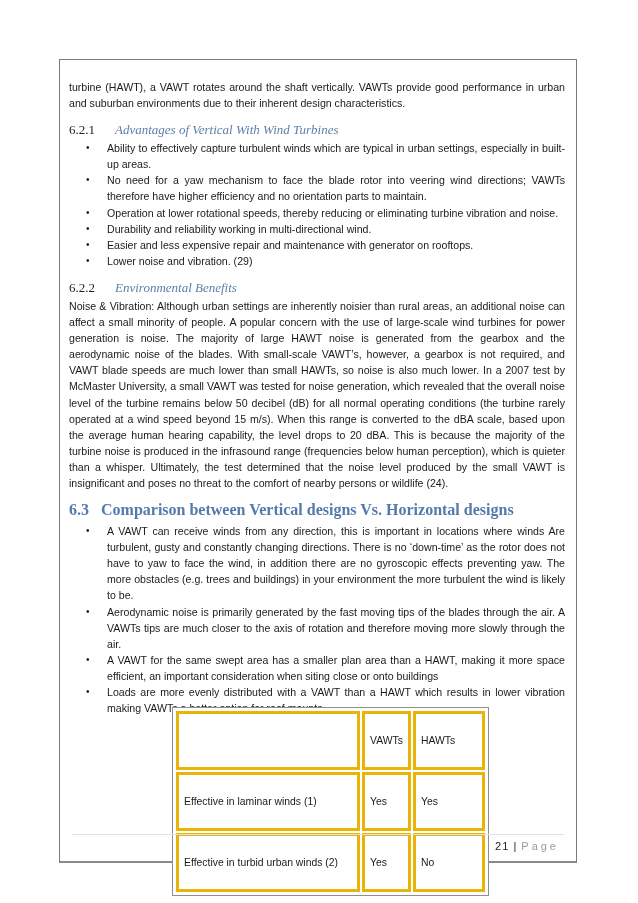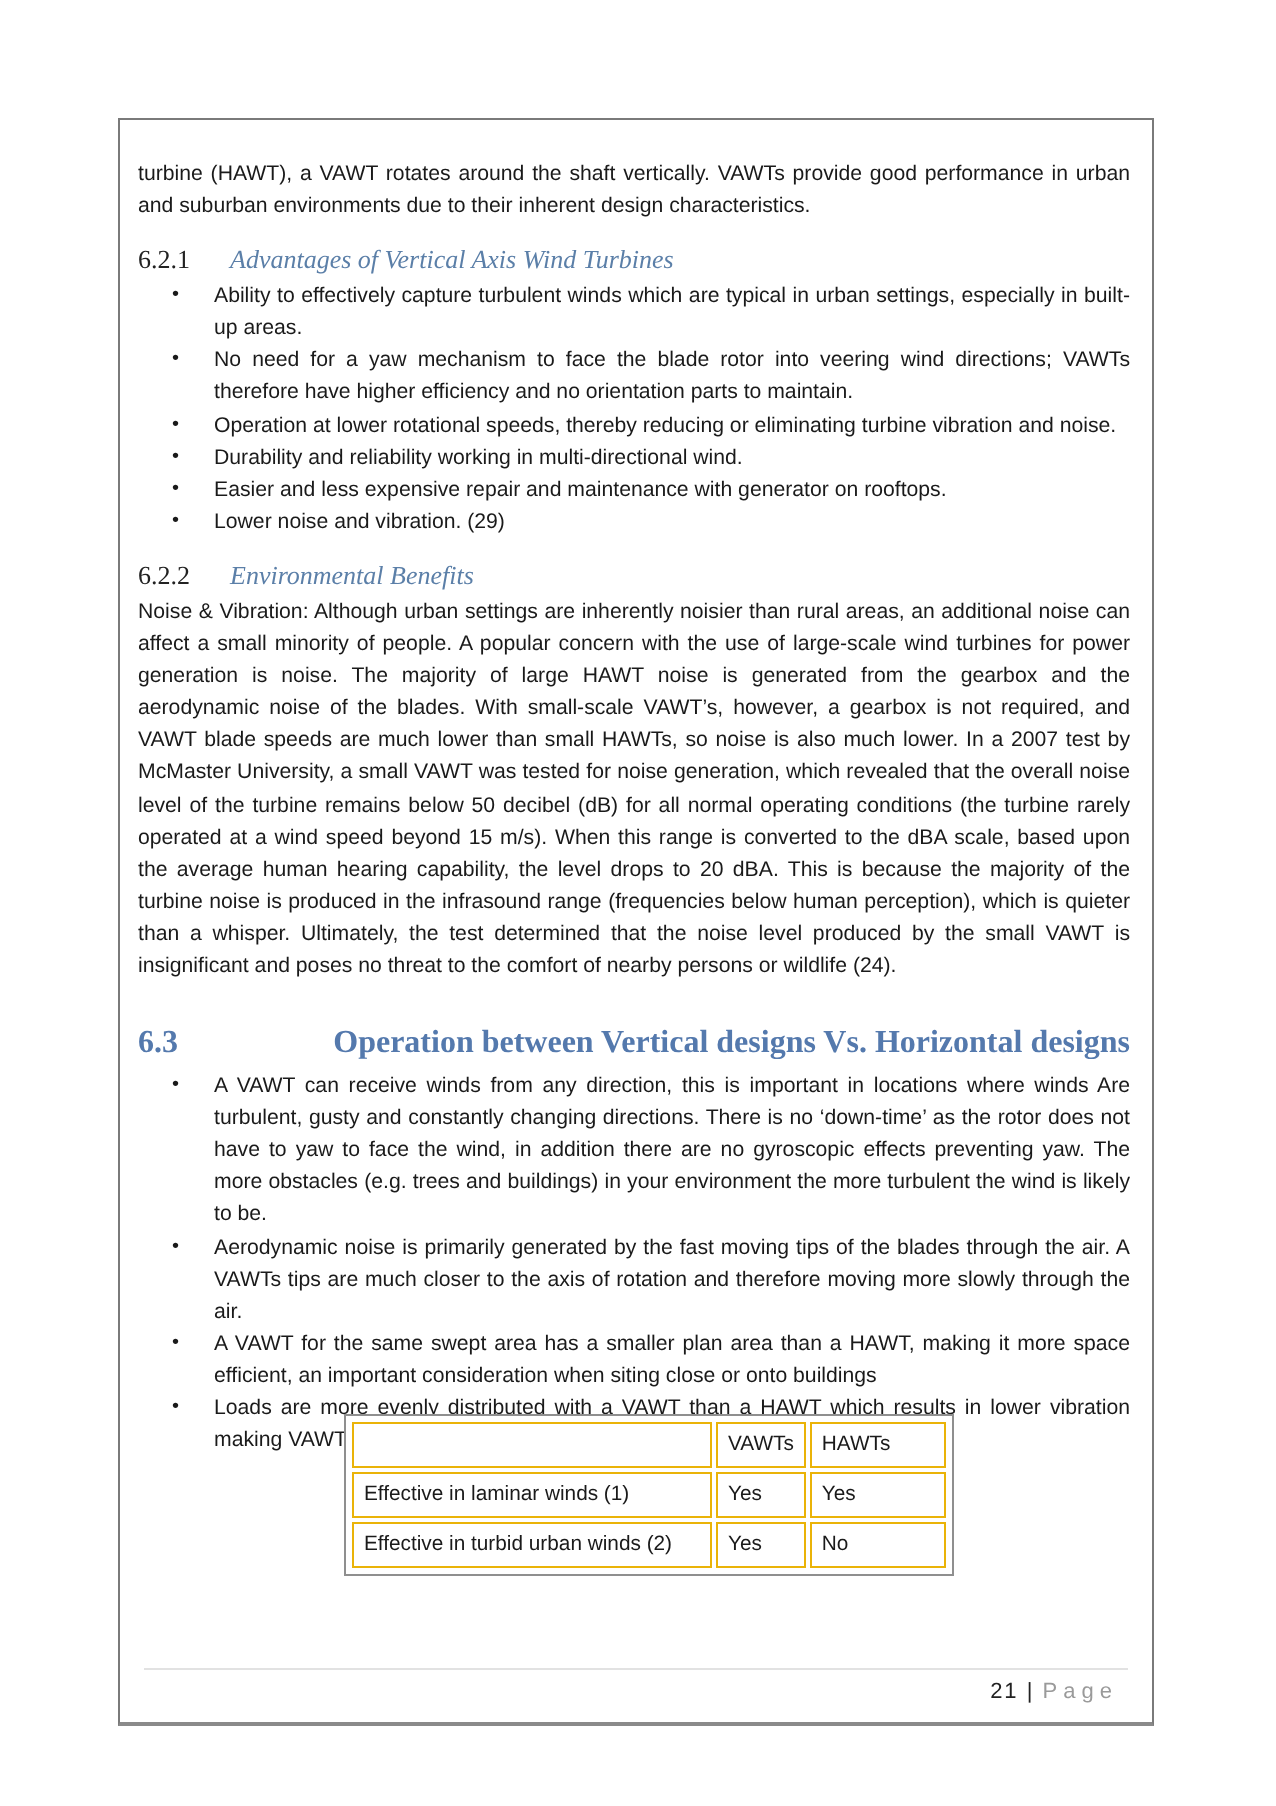--- a/index.html
+++ b/index.html
@@ -6,66 +6,66 @@
   body { width: 638px; height: 903px; position: relative; overflow: hidden;
          font-family: "Liberation Sans", "DejaVu Sans", sans-serif; color: #1a1a1a; }
   .page-border { position: absolute; left: 59px; top: 59px; width: 518px; height: 804px;
                  border: 1px solid #7a7a7a; border-bottom: 2px solid #8a8a8a; box-sizing: border-box; }
   .content { position: absolute; left: 69px; top: 79px; width: 496px; }
   p, li { font-size: 10.6px; line-height: 16.1px; margin: 0; text-align: justify; }
   .para { margin: 0; }
   .h3 { display: flex; align-items: flex-start; margin-top: 11px; margin-bottom: 0; height: 18px; }
   .h3 .num { font-family: "Liberation Serif", "DejaVu Serif", serif; font-size: 13px; color: #222; width: 46px; }
   .h3 .title { font-family: "Liberation Serif", "DejaVu Serif", serif; font-style: italic; font-size: 13px; color: #5b7fa8; }
-  .h2 { display: flex; align-items: baseline; margin-top: 22px; height: 22px; justify-content: space-between; }
+  .h2 { display: flex; align-items: baseline; margin-top: 10px; height: 22px; }
   .h2 .num { font-family: "Liberation Serif", "DejaVu Serif", serif; font-weight: bold; font-size: 16px; color: #5479ad; width: 32px; }
   .h2 .title { font-family: "Liberation Serif", "DejaVu Serif", serif; font-weight: bold; font-size: 16px; color: #5479ad; }
   ul.bullets { list-style: none; margin: 0; padding: 0; }
   ul.bullets li { position: relative; padding-left: 38px; margin-bottom: 0; }
   ul.bullets li .dot { position: absolute; left: 17px; top: 0; font-size: 10px; }
   .data-table { position: absolute; left: 172px; top: 707px; border: 1px solid #8f8f8f; padding: 1px; background: #fff; }
   .data-table table { border-collapse: separate; border-spacing: 2px; }
-  .data-table td { border: 1px solid #eab308; font-size: 10.4px; height: 21px; padding: 0 5px; white-space: nowrap; }
+  .data-table td { border: 3px solid #eab308; font-size: 10.4px; height: 21px; padding: 16px 5px; white-space: nowrap; }
   .c1 { width: 168px; } .c2 { width: 28px; } .c3 { width: 56px; }
   .footer-line { position: absolute; left: 72px; top: 834px; width: 492px; height: 1px; background: #e2e2e2; }
   .footer { position: absolute; right: 79px; top: 840px; font-size: 11px; letter-spacing: 1px; margin-left: 48px; }
   .footer .pnum { color: #222; }
   .footer .sep { color: #222; }
   .footer .pagelabel { color: #9a9a9a; letter-spacing: 3px; }
 </style>
 </head>
 <body>
 
 <div class="page-border"></div>
 
 <div class="content">
   <p class="para">turbine (HAWT), a VAWT rotates around the shaft vertically. VAWTs provide good performance in urban and suburban environments due to their inherent design characteristics.</p>
 
   <div class="h3">
     <span class="num">6.2.1</span>
-    <span class="title">Advantages of Vertical Axis Wind Turbines</span>
+    <span class="title">Advantages of Vertical With Wind Turbines</span>
   </div>
   <ul class="bullets">
     <li><span class="dot">•</span><span>Ability to effectively capture turbulent winds which are typical in urban settings, especially in built-up areas.</span></li>
     <li><span class="dot">•</span><span>No need for a yaw mechanism to face the blade rotor into veering wind directions; VAWTs therefore have higher efficiency and no orientation parts to maintain.</span></li>
     <li><span class="dot">•</span><span>Operation at lower rotational speeds, thereby reducing or eliminating turbine vibration and noise.</span></li>
     <li><span class="dot">•</span><span>Durability and reliability working in multi-directional wind.</span></li>
     <li><span class="dot">•</span><span>Easier and less expensive repair and maintenance with generator on rooftops.</span></li>
     <li><span class="dot">•</span><span>Lower noise and vibration. (29)</span></li>
   </ul>
 
   <div class="h3">
     <span class="num">6.2.2</span>
     <span class="title">Environmental Benefits</span>
   </div>
   <p class="para">Noise &amp; Vibration: Although urban settings are inherently noisier than rural areas, an additional noise can affect a small minority of people. A popular concern with the use of large-scale wind turbines for power generation is noise. The majority of large HAWT noise is generated from the gearbox and the aerodynamic noise of the blades. With small-scale VAWT’s, however, a gearbox is not required, and VAWT blade speeds are much lower than small HAWTs, so noise is also much lower. In a 2007 test by McMaster University, a small VAWT was tested for noise generation, which revealed that the overall noise level of the turbine remains below 50 decibel (dB) for all normal operating conditions (the turbine rarely operated at a wind speed beyond 15 m/s). When this range is converted to the dBA scale, based upon the average human hearing capability, the level drops to 20 dBA. This is because the majority of the turbine noise is produced in the infrasound range (frequencies below human perception), which is quieter than a whisper. Ultimately, the test determined that the noise level produced by the small VAWT is insignificant and poses no threat to the comfort of nearby persons or wildlife (24).</p>
 
   <div class="h2">
     <span class="num">6.3</span>
-    <span class="title">Operation between Vertical designs Vs. Horizontal designs</span>
+    <span class="title">Comparison between Vertical designs Vs. Horizontal designs</span>
   </div>
   <ul class="bullets">
     <li><span class="dot">•</span><span>A VAWT can receive winds from any direction, this is important in locations where winds Are turbulent, gusty and constantly changing directions. There is no ‘down-time’ as the rotor does not have to yaw to face the wind, in addition there are no gyroscopic effects preventing yaw. The more obstacles (e.g. trees and buildings) in your environment the more turbulent the wind is likely to be.</span></li>
     <li><span class="dot">•</span><span>Aerodynamic noise is primarily generated by the fast moving tips of the blades through the air. A VAWTs tips are much closer to the axis of rotation and therefore moving more slowly through the air.</span></li>
     <li><span class="dot">•</span><span>A VAWT for the same swept area has a smaller plan area than a HAWT, making it more space efficient, an important consideration when siting close or onto buildings</span></li>
     <li><span class="dot">•</span><span>Loads are more evenly distributed with a VAWT than a HAWT which results in lower vibration making VAWTs a better option for roof mounts.</span></li>
   </ul>
 </div>
 
 <div class="data-table">

